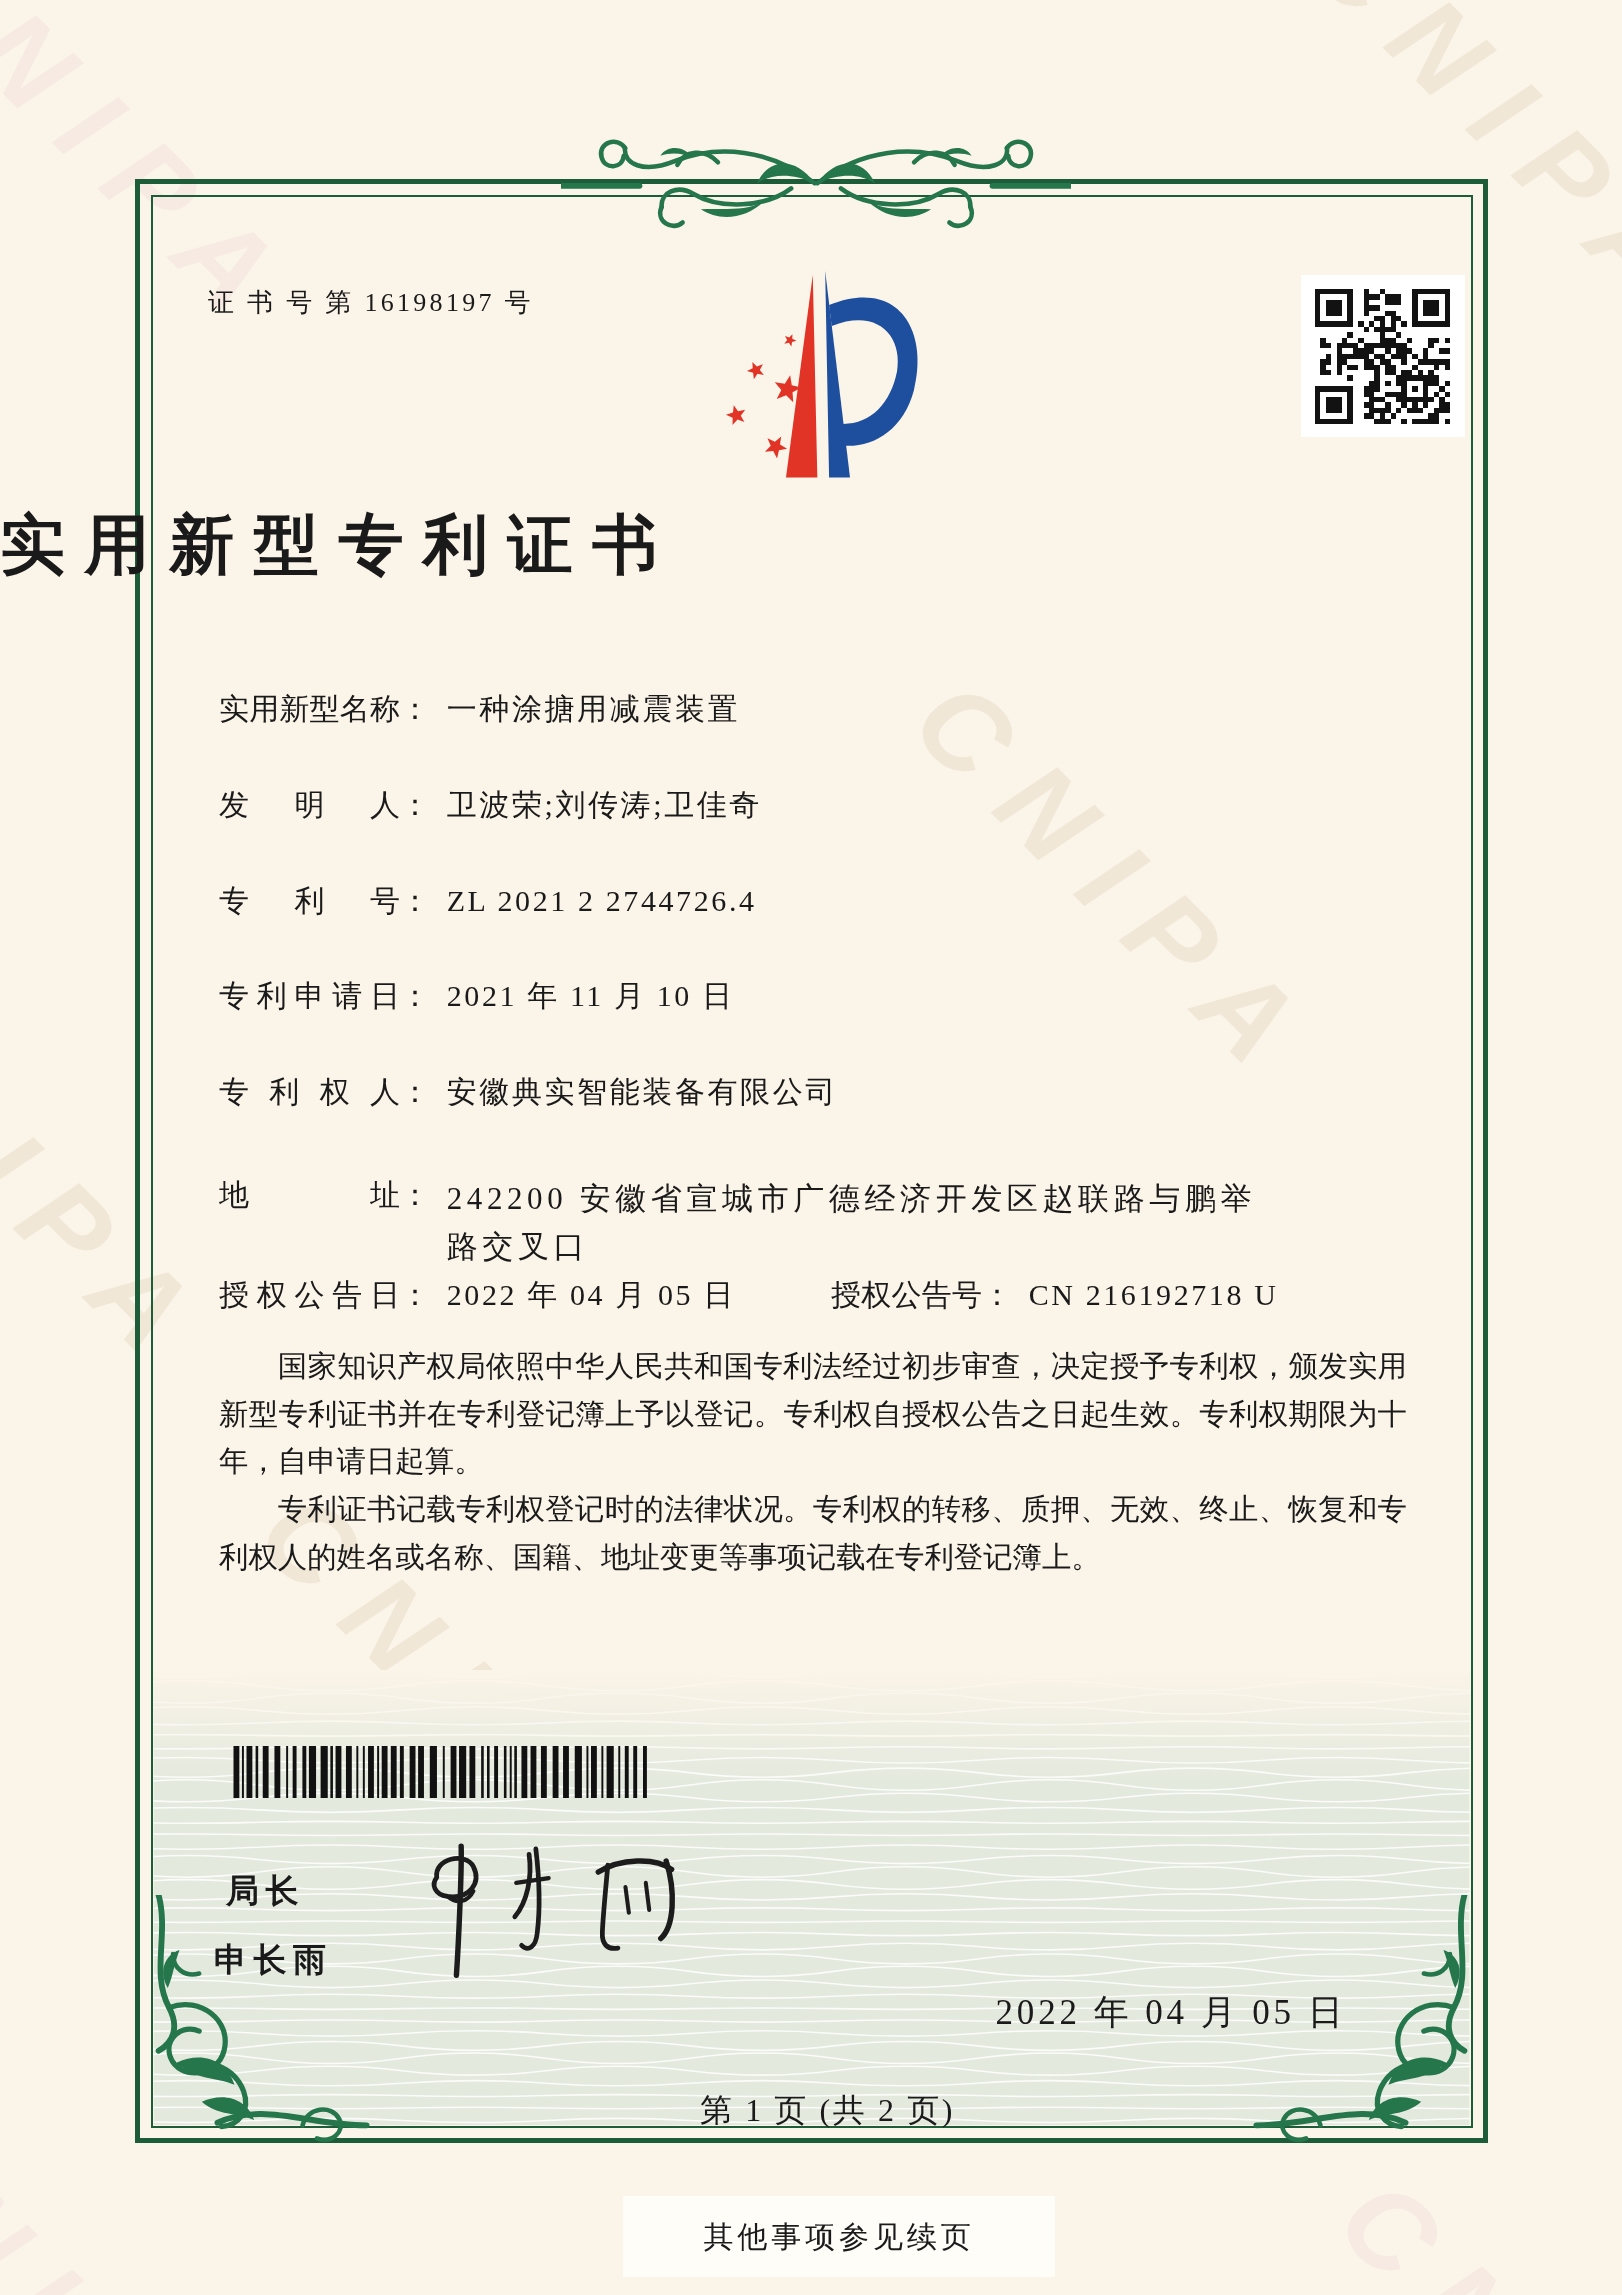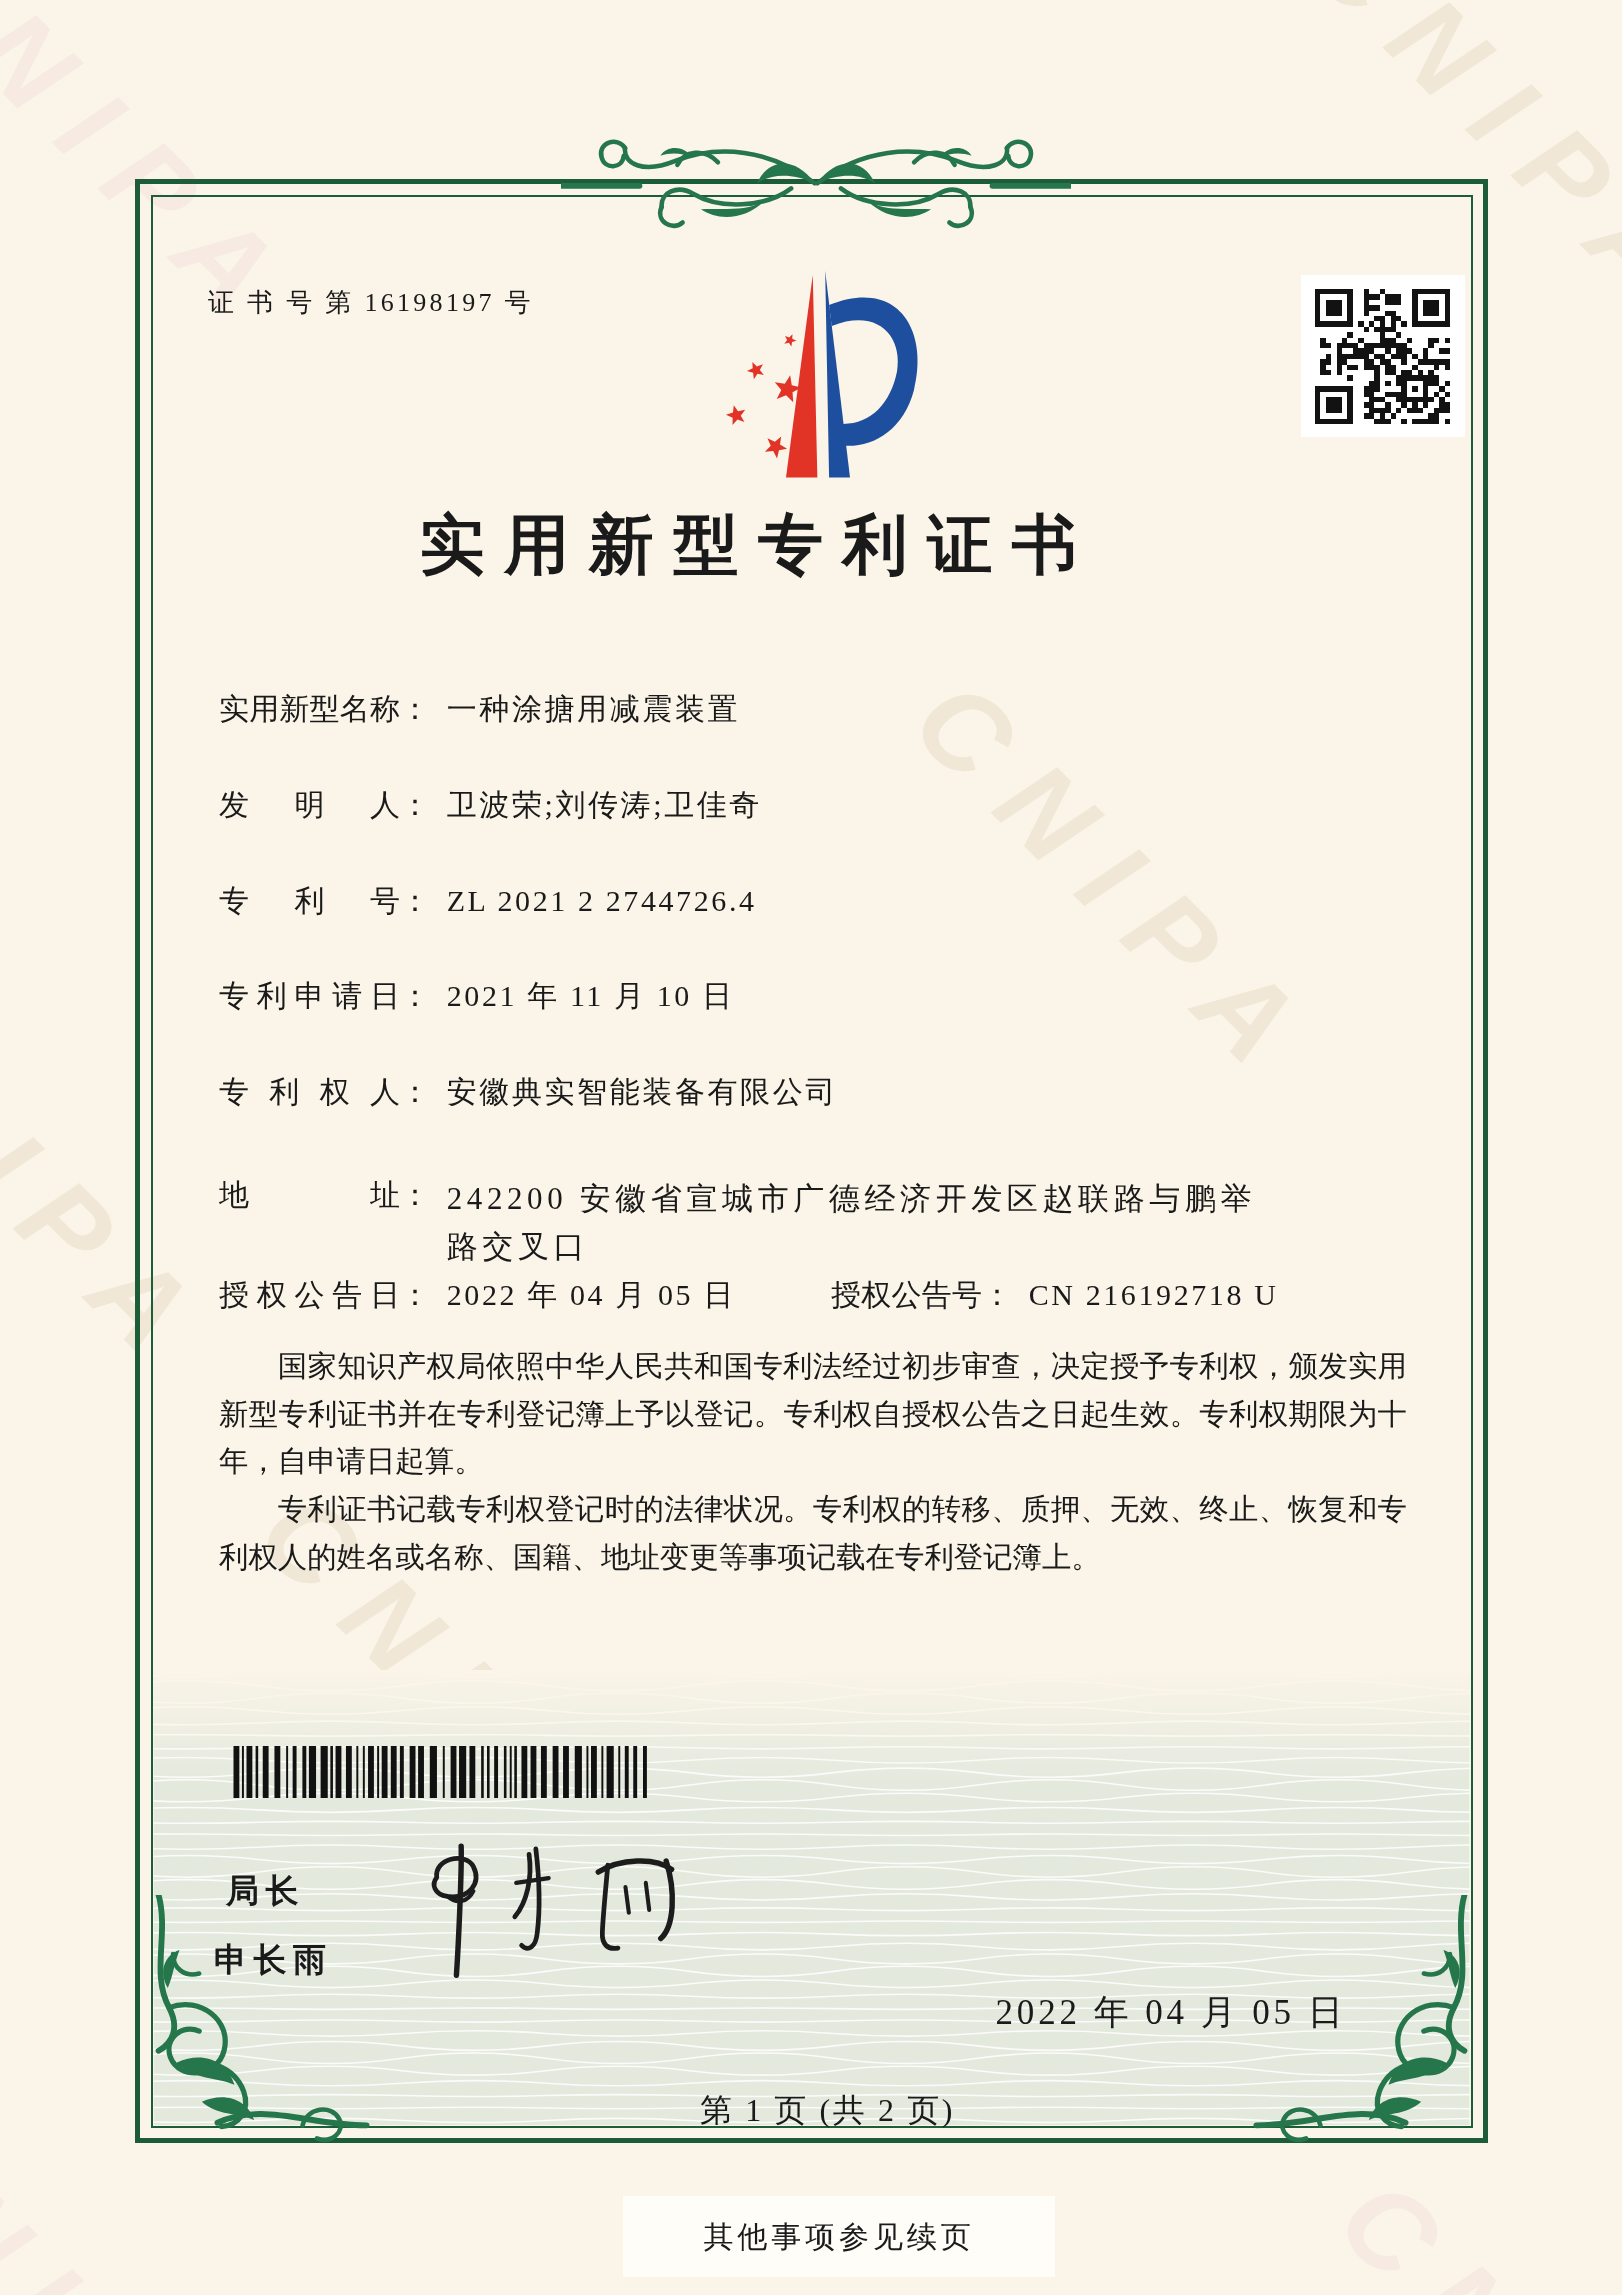--- a/index.html
+++ b/index.html
@@ -11,21 +11,21 @@
       transform:rotate(45deg);transform-origin:left top;white-space:nowrap;
       color:#f1e7d6;user-select:none;}
   .wm.pink{color:#f6eae2;}
   
   .frame-outer{position:absolute;left:135px;top:179px;width:1353px;height:1964px;
       border:5.9px solid #1d5c38;box-sizing:border-box;}
   .frame-inner{position:absolute;left:151px;top:195px;width:1322px;height:1933px;
       border:2.6px solid #1d5c38;box-sizing:border-box;}
   
   .cert-no{position:absolute;left:208px;top:285px;font-size:26px;letter-spacing:3.3px;}
-  .title{position:absolute;left:0;top:501px;width:1516px;text-align:center;
+  .title{position:absolute;left:0;top:501px;width:1516px;text-align:left;
       font-size:65px;font-weight:bold;letter-spacing:19.6px;}
   
   .frow{position:absolute;left:219px;width:1230px;font-size:30px;line-height:1.3;}
   .flabel{display:inline-block;width:181px;text-align:justify;text-align-last:justify;vertical-align:top;}
   .fcolon{vertical-align:top;}
   .fvalue{margin-left:9.2px;letter-spacing:2.6px;vertical-align:top;}
   .addr-value{display:inline-block;width:844px;letter-spacing:4.6px;font-size:31px;
       line-height:1.55;word-break:break-all;}
   .grant2{position:absolute;left:612px;top:0;}
   

